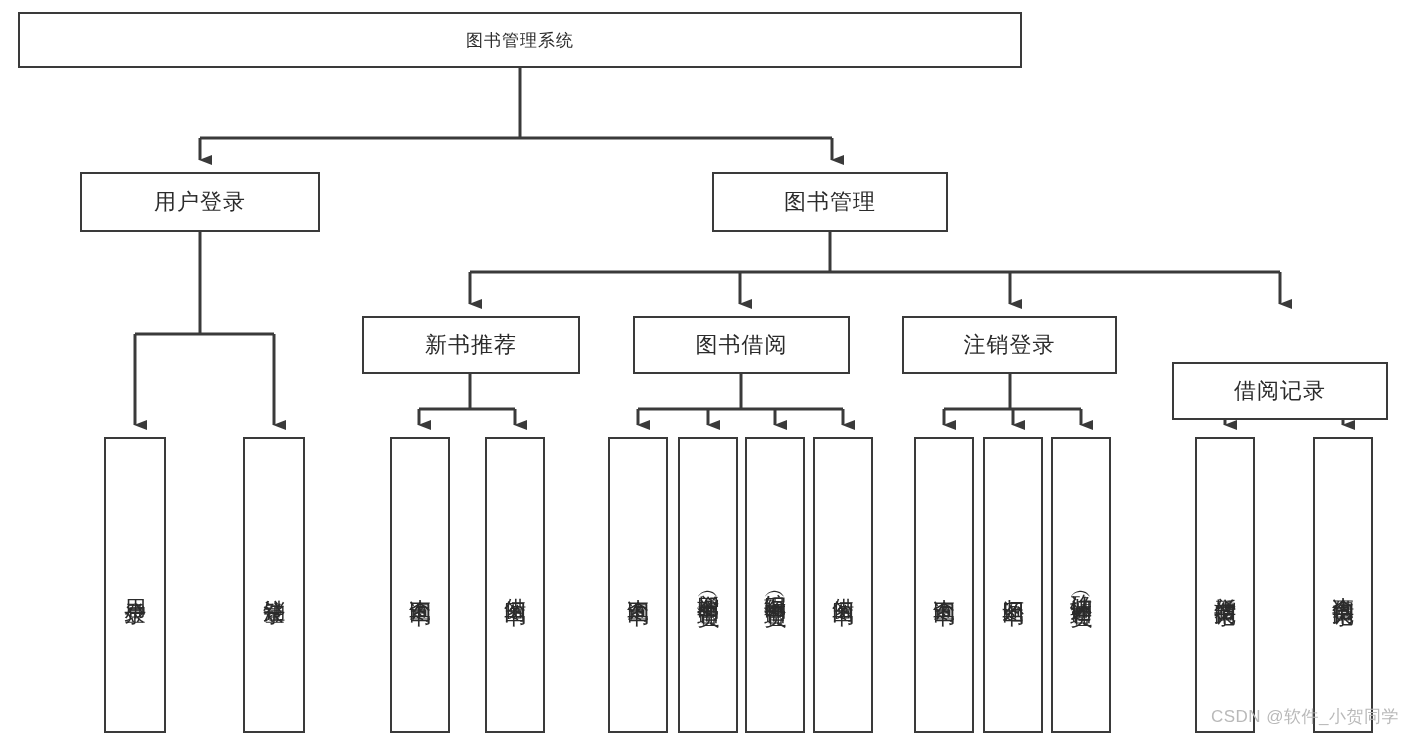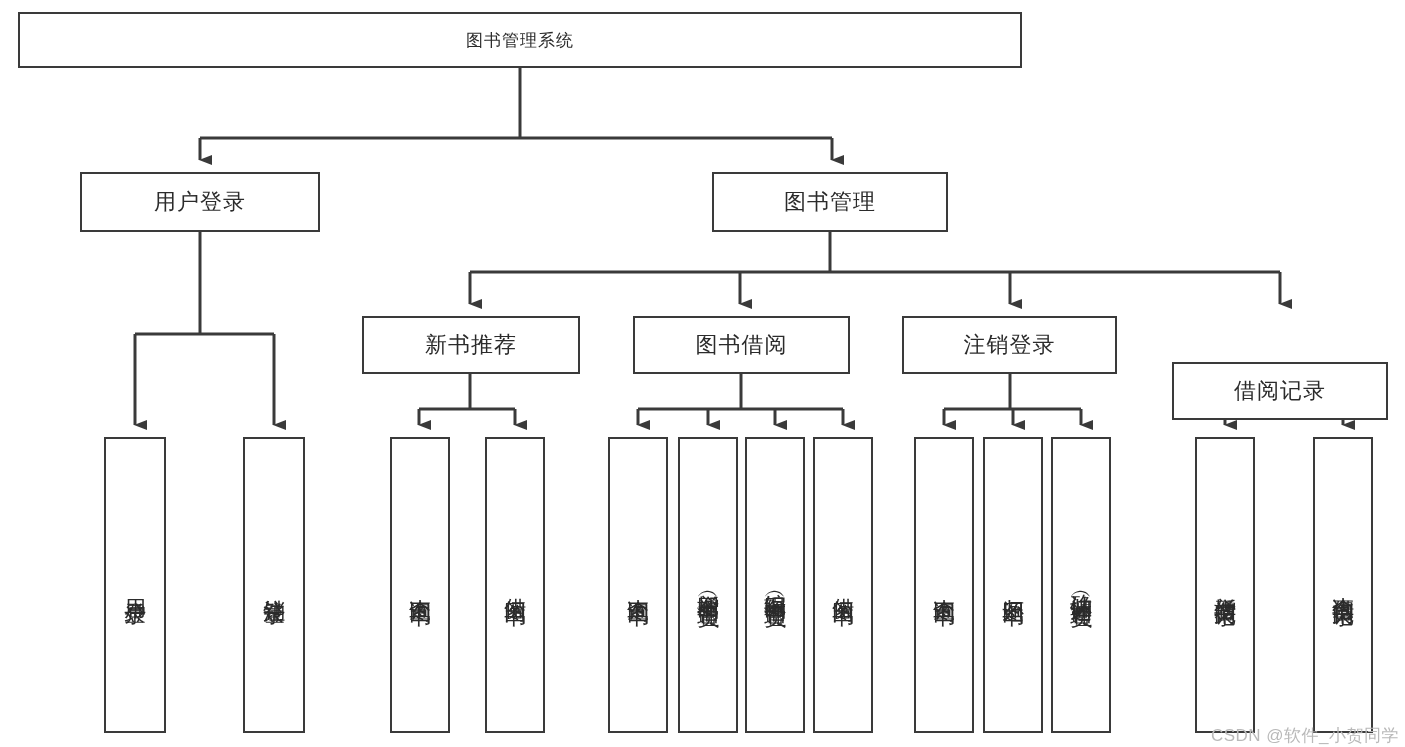--- a/index.html
+++ b/index.html
@@ -9,21 +9,21 @@
 
   .node{position:absolute;box-sizing:border-box;background:#ffffff;
         border:2px solid #3a3a3a;display:flex;align-items:center;justify-content:center;
         color:#2b2b2b;}
   .node.horiz{font-size:22px;letter-spacing:1px;}
   .node.vert{writing-mode:vertical-rl;text-orientation:upright;
              font-size:22px;line-height:1.12;letter-spacing:2px;
              padding:6px 0;}
   .node.root{font-size:17px;}
 
-  .watermark{position:absolute;right:6px;bottom:0;font-size:17px;color:#b9b9b9;
+  .watermark{position:absolute;right:6px;bottom:19px;font-size:17px;color:#b9b9b9;
              letter-spacing:.5px;white-space:nowrap;pointer-events:none;}
 </style>
 </head>
 <body>
 
 <div id="canvas">
 
   <svg id="edges" viewBox="0 0 1405 747" xmlns="http://www.w3.org/2000/svg">
     <defs>
       <marker id="arw" markerWidth="11" markerHeight="13" refX="5.5" refY="12" orient="auto" markerUnits="userSpaceOnUse">

